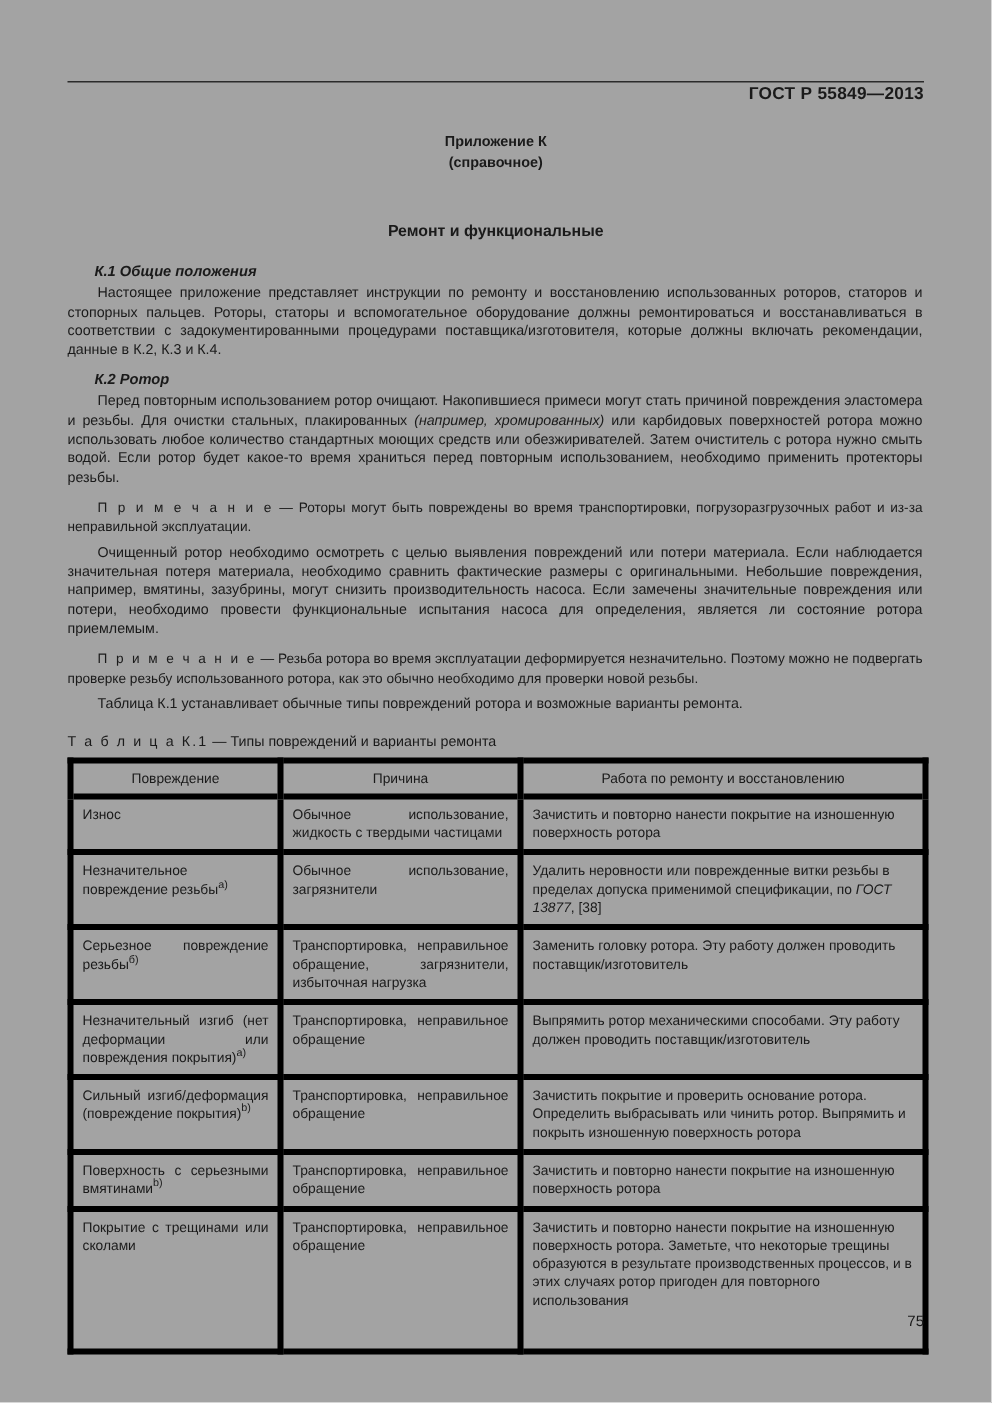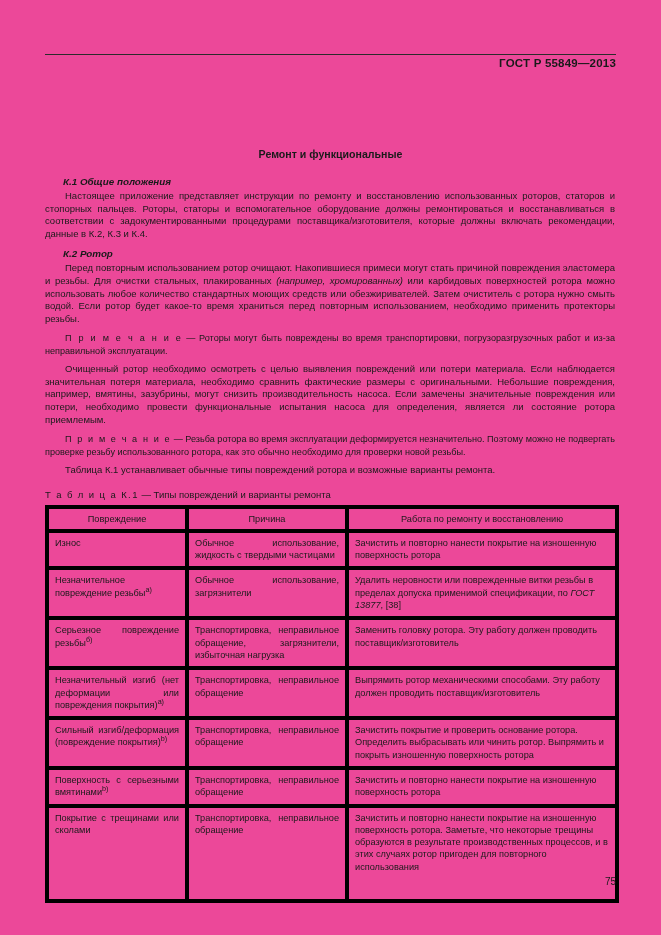--- a/index.html
+++ b/index.html
@@ -10,21 +10,21 @@
   }
   body {
     font-family: "Liberation Sans", sans-serif;
     color: #1a1a1a;
   }
   .page {
     position: relative;
     width: 661px;
     height: 935px;
     margin: 0 auto;
-    background: #ec4899;
+    background: #a3a3a3;
     box-sizing: border-box;
     overflow: hidden;
   }
 
   
   .header-rule {
     position: absolute;
     left: 45px;
     right: 45px;
     top: 54px;
@@ -145,20 +145,24 @@
   }
 </style>
 </head>
 <body>
 
 <div class="page">
 
   <div class="header-rule"></div>
   <div class="header-std">ГОСТ Р 55849—2013</div>
 
+  <div class="annex-block">
+    <div>Приложение К</div>
+    <div class="line2">(справочное)</div>
+  </div>
 
   <div class="doc-title">Ремонт и функциональные</div>
 
   <div class="content">
 
     <div class="sec-head first">К.1  Общие положения</div>
 
     <p class="para">Настоящее приложение представляет инструкции по ремонту и восстановлению использованных роторов, статоров и стопорных пальцев. Роторы, статоры и вспомогательное оборудование должны ремонтироваться и восстанавливаться в соответствии с задокументированными процедурами поставщика/изготовителя, которые должны включать рекомендации, данные в К.2, К.3 и К.4.</p>
 
     <div class="sec-head">К.2  Ротор</div>

